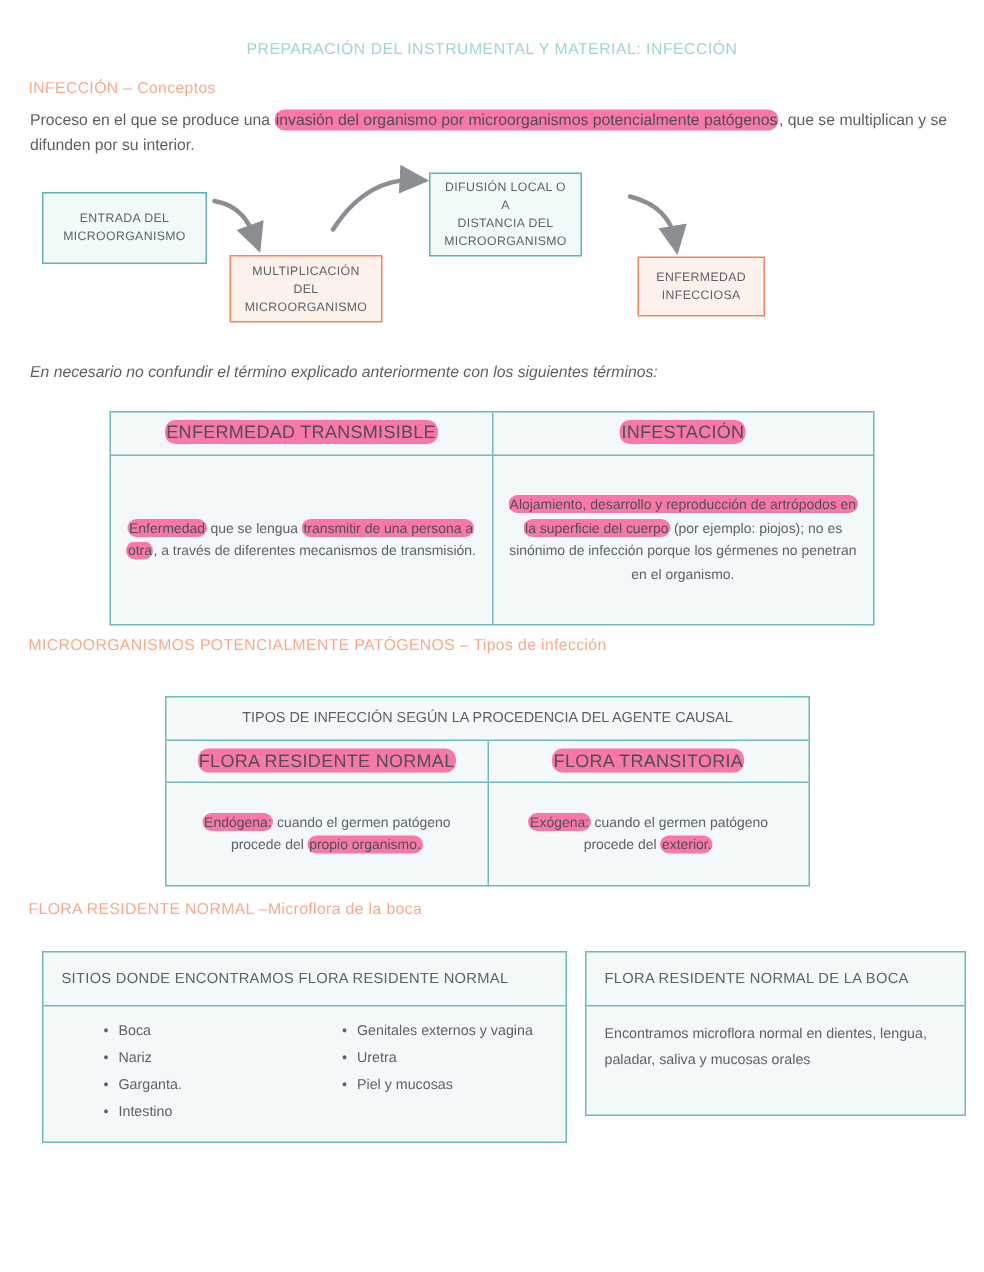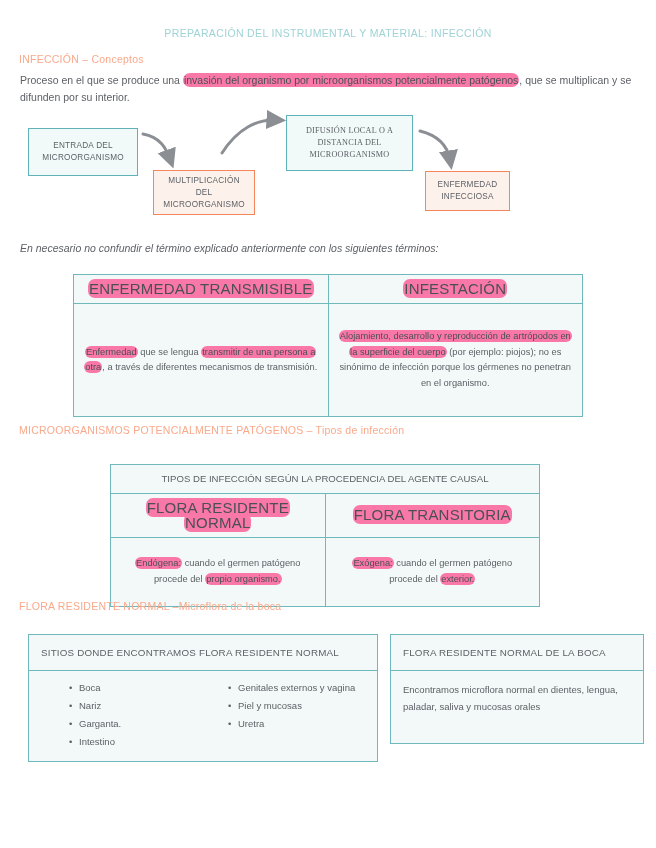--- a/index.html
+++ b/index.html
@@ -78,21 +78,21 @@
     font-size: 9.3px;
     line-height: 15.5px;
     color: #5d6166;
     padding: 6px 10px;
     display: flex;
     flex-direction: column;
     justify-content: center;
   }
   .tcell.divider { border-right: 1.4px solid #6fb9bd; }
   .trow.sep { border-bottom: 1.4px solid #6fb9bd; }
-  .head-cell { font-size: 15px; letter-spacing: .2px; }
+  .head-cell { font-size: 12px; letter-spacing: .2px; }
 
   
   .bbox {
     position: absolute;
     border: 1.6px solid #6fb9bd;
     background: #f3f9f9;
   }
   .bbox-head {
     font-size: 9.8px;
     letter-spacing: .2px;
@@ -152,21 +152,21 @@
     </div>
   </div>
 
   <div class="fbox coral" style="left:153px; top:170px; width:102px; height:45px;justify-content:center;">
     <div>
       <div>MULTIPLICACIÓN DEL</div>
       <div>MICROORGANISMO</div>
     </div>
   </div>
 
-  <div class="fbox teal" style="left:286px; top:115px; width:127px; height:56px;font-family:Liberation Serif, serif;">
+  <div class="fbox teal" style="left:286px; top:115px; width:102px; height:56px;">
     <div>
       <div>DIFUSIÓN LOCAL O A</div>
       <div>DISTANCIA DEL</div>
       <div>MICROORGANISMO</div>
     </div>
   </div>
 
   <div class="fbox coral" style="left:425px; top:171px; width:85px; height:40px;">
     <div>
       <div>ENFERMEDAD</div>
@@ -229,22 +229,22 @@
           <ul class="plain">
             <li>Boca</li>
             <li>Nariz</li>
             <li>Garganta.</li>
             <li>Intestino</li>
           </ul>
         </div>
         <div class="col" style="padding-left:0;">
           <ul class="plain">
             <li>Genitales externos y vagina</li>
+            <li>Uretra</li>
             <li>Piel y mucosas</li>
-            <li>Uretra</li>
           </ul>
         </div>
       </div>
     </div>
   </div>
 
   <div class="bbox" style="left:390px; top:634px; width:254px;">
     <div class="bbox-head">FLORA RESIDENTE NORMAL DE LA BOCA</div>
     <div class="bbox-body" style="min-height:72px;">Encontramos microflora normal en dientes, lengua, paladar, saliva y mucosas orales</div>
   </div>

